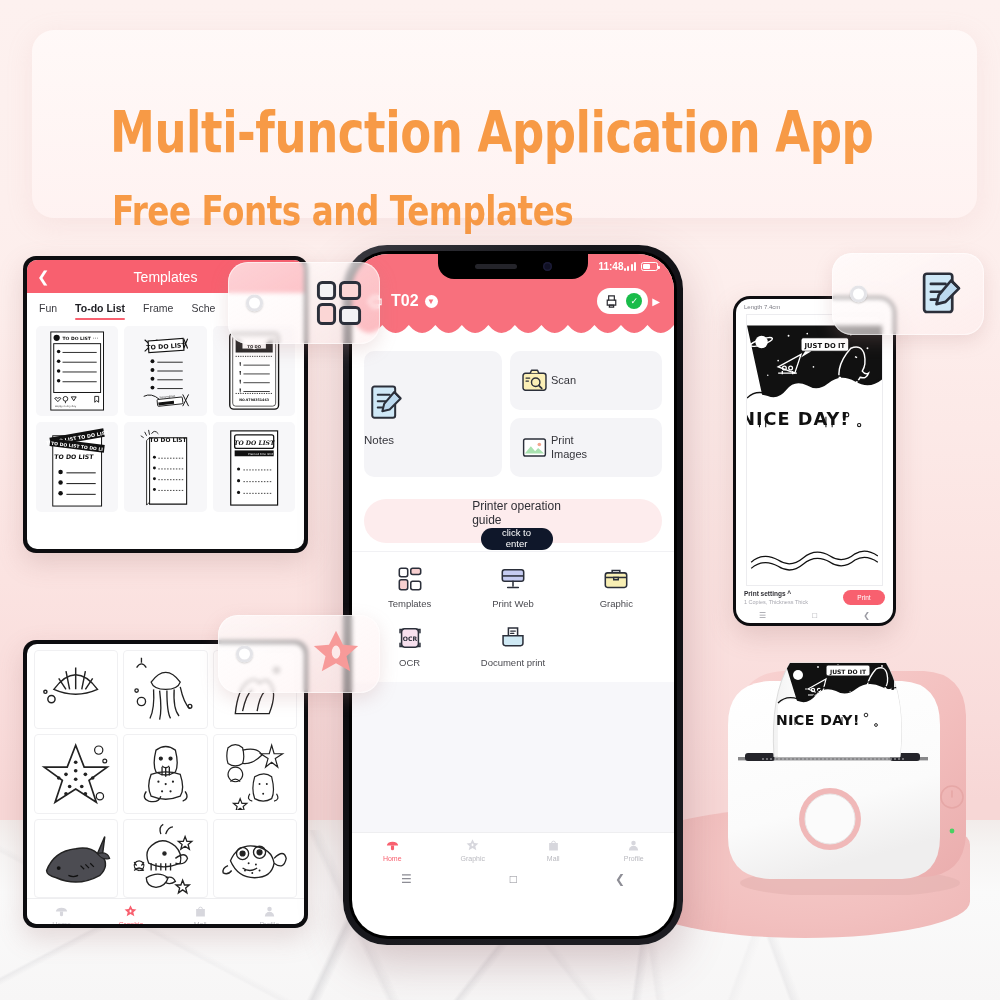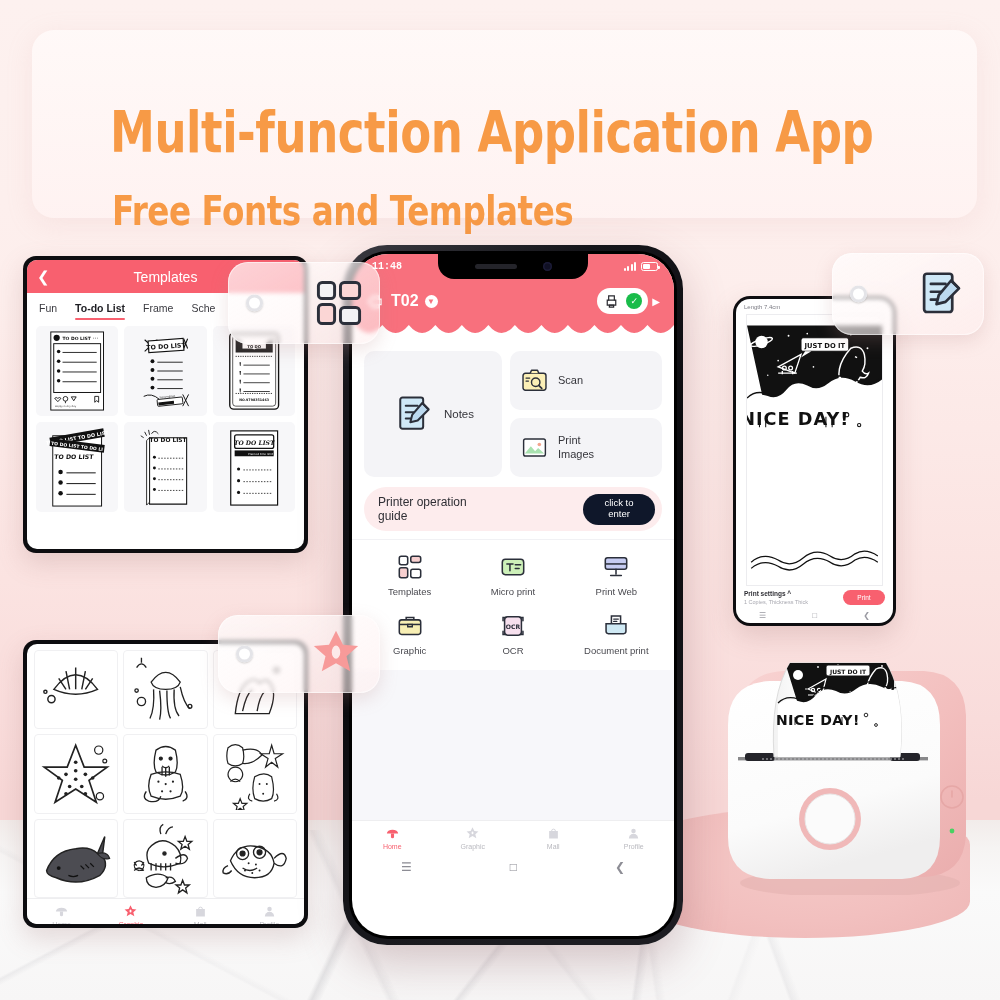--- a/index.html
+++ b/index.html
@@ -128,22 +128,22 @@
   .notch {
     position:absolute; left:50%; transform:translateX(-50%); top:0;
     width:150px; height:25px; background:#000;
     border-bottom-left-radius:16px; border-bottom-right-radius:16px; z-index:6;
     display:flex; align-items:center; justify-content:center; gap:26px;
   }
   .notch .speaker { width:42px; height:4.5px; background:#24242a; border-radius:3px; }
   .notch .cam { width:9px; height:9px; border-radius:50%; background:#101024; box-shadow: inset 0 0 0 1.5px #1b1b36; }
   .status-bar {
     position:absolute; top:0; left:4px; right:0; height:25px; z-index:5;
-    display:flex; align-items:center; justify-content:space-between;
-    padding:0 16px; color:#fff; font-size:10px; font-weight:bold;font-family:Liberation Mono, monospace;
+    display:flex; align-items:center; justify-content:flex-end;
+    padding:0 16px; color:#fff; font-size:10px; font-weight:bold;
   }
   .sig { display:flex; align-items:flex-end; gap:1.5px; }
   .sig i { width:2px; background:#fff; display:block; border-radius:1px; }
   .batt { width:17px; height:9px; border:1.2px solid #fff; border-radius:2.5px; position:relative; padding:1px; }
   .batt::after { content:""; position:absolute; right:-3px; top:3px; width:1.6px; height:3px; background:#fff; border-radius:0 1px 1px 0; }
   .batt i { display:block; height:100%; width:55%; background:#fff; border-radius:1px; }
 
   .app-top {
     background:#f8707d; height:66px; position:relative; padding:28px 14px 0 14px;
     display:flex; align-items:center; justify-content:space-between;
@@ -159,34 +159,34 @@
   .print-chip .ok { width:16px;height:16px;border-radius:50%;background:#19bc4a;color:#fff;
                     font-size:9px;display:flex;align-items:center;justify-content:center; }
   .arrow-right { color:#fff; font-size:10px; margin-left:4px; }
 
   .scallop { height:22px; position:relative; margin-top:-1px; }
   .scallop svg { display:block; width:100%; height:100%; }
 
   .cards-row { display:flex; gap:8px; padding:10px 12px 0 12px; }
   .card-notes {
     flex:1; background:#f4f4f7; border-radius:10px;
-    display:flex; flex-direction:row; align-items:center; justify-content:center; gap:8px;
+    display:flex; flex-direction:column; align-items:flex-start; justify-content:center; gap:8px;
     height:126px;
   }
   .card-side { width:152px; display:flex; flex-direction:column; gap:8px; }
   .card-sm {
     background:#f4f4f7; border-radius:10px; height:59px;
-    display:flex; align-items:center; gap:9px; padding:0 10px;
+    display:flex; align-items:center; gap:2px; padding:0 10px;
   }
   .card-lbl { font-size:11px; color:#35353b; line-height:1.22; }
   .card-notes .card-lbl { font-size:11.5px; }
 
   .guide-banner {
-    margin:10px 12px 0 12px; height:44px; background:#fdeced; border-radius:22px;
-    display:flex; align-items:center; justify-content:space-between; padding:0 7px 0 14px;
+    margin:22px 12px 0 12px; height:44px; background:#fdeced; border-radius:22px;
+    display:flex; align-items:center; justify-content:space-between; padding:0 7px 0 14px;flex-direction:column;
   }
   .guide-text { font-size:12px; color:#2f2f35; line-height:1.2; }
   .guide-btn {
     background:#0f172a; color:#fff; border:none; border-radius:16px;
     width:72px; height:31px; font-size:9.5px; line-height:1.15;
     font-family:"Liberation Sans", sans-serif; cursor:pointer;
   }
 
   .fn-grid {
     margin-top:8px; padding:14px 6px 14px 6px; background:#fff;
@@ -746,28 +746,20 @@
         <div class="fn-item">
           <svg width="26" height="26" viewBox="0 0 34 34">
             <rect x="3" y="3" width="11" height="11" rx="2.5" fill="#fff" stroke="#2b2f3a" stroke-width="2"></rect>
             <rect x="18" y="3" width="13" height="8" rx="2.5" fill="#f7cfcf" stroke="#2b2f3a" stroke-width="2"></rect>
             <rect x="3" y="18" width="11" height="13" rx="2.5" fill="#f7cfcf" stroke="#2b2f3a" stroke-width="2"></rect>
             <rect x="18" y="20" width="13" height="11" rx="2.5" fill="#fff" stroke="#2b2f3a" stroke-width="2"></rect>
           </svg>
           <div class="fn-lbl">Templates</div>
         </div>
 
-        <div class="fn-item">
-          <svg width="26" height="26" viewBox="0 0 34 34">
-            <rect x="3" y="7" width="28" height="20" rx="4" fill="#cdf0b9" stroke="#2b2f3a" stroke-width="2"></rect>
-            <path d="M9 13h8M13 13v9" stroke="#2b2f3a" stroke-width="2" stroke-linecap="round"></path>
-            <path d="M20 14h7M20 19h5" stroke="#2b2f3a" stroke-width="2" stroke-linecap="round"></path>
-          </svg>
-          <div class="fn-lbl">Micro print</div>
-        </div>
 
         <div class="fn-item">
           <svg width="26" height="26" viewBox="0 0 34 34">
             <rect x="3" y="5" width="28" height="15" rx="3" fill="#c6ccf2" stroke="#2b2f3a" stroke-width="2"></rect>
             <path d="M3 13h28" stroke="#2b2f3a" stroke-width="2"></path>
             <path d="M17 20v6M10 28h14" stroke="#2b2f3a" stroke-width="2" stroke-linecap="round"></path>
           </svg>
           <div class="fn-lbl">Print Web</div>
         </div>
 

